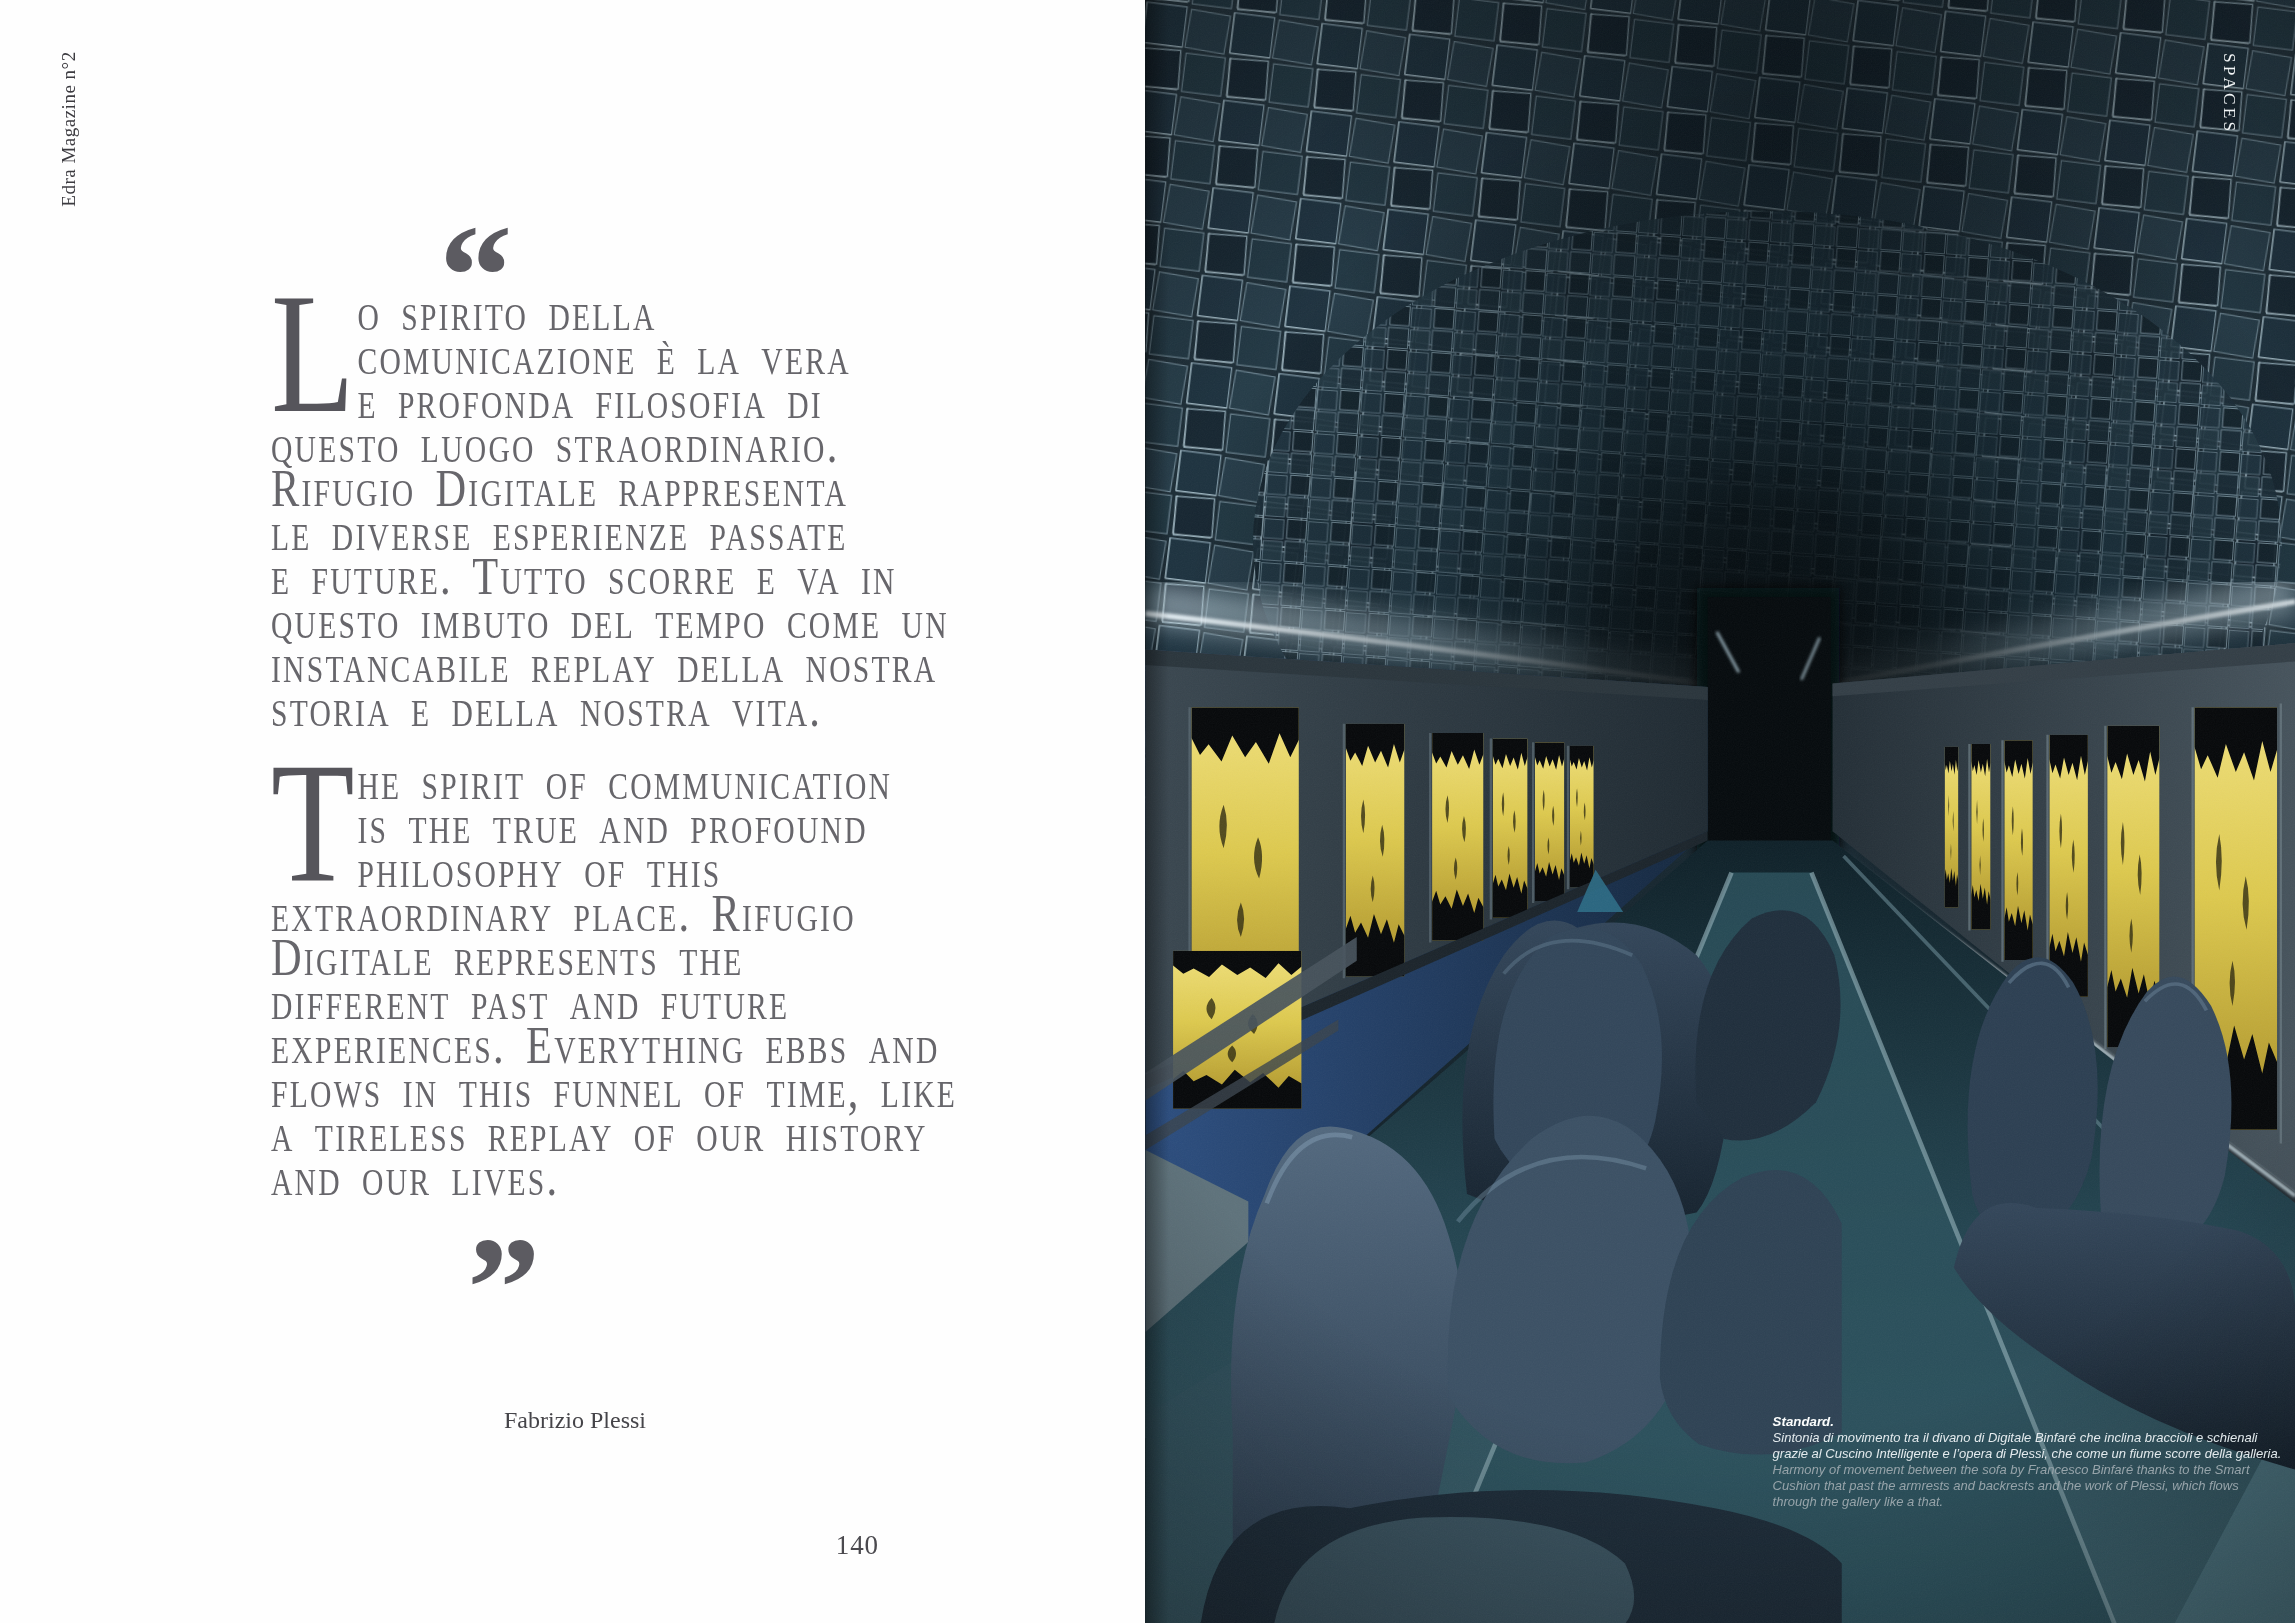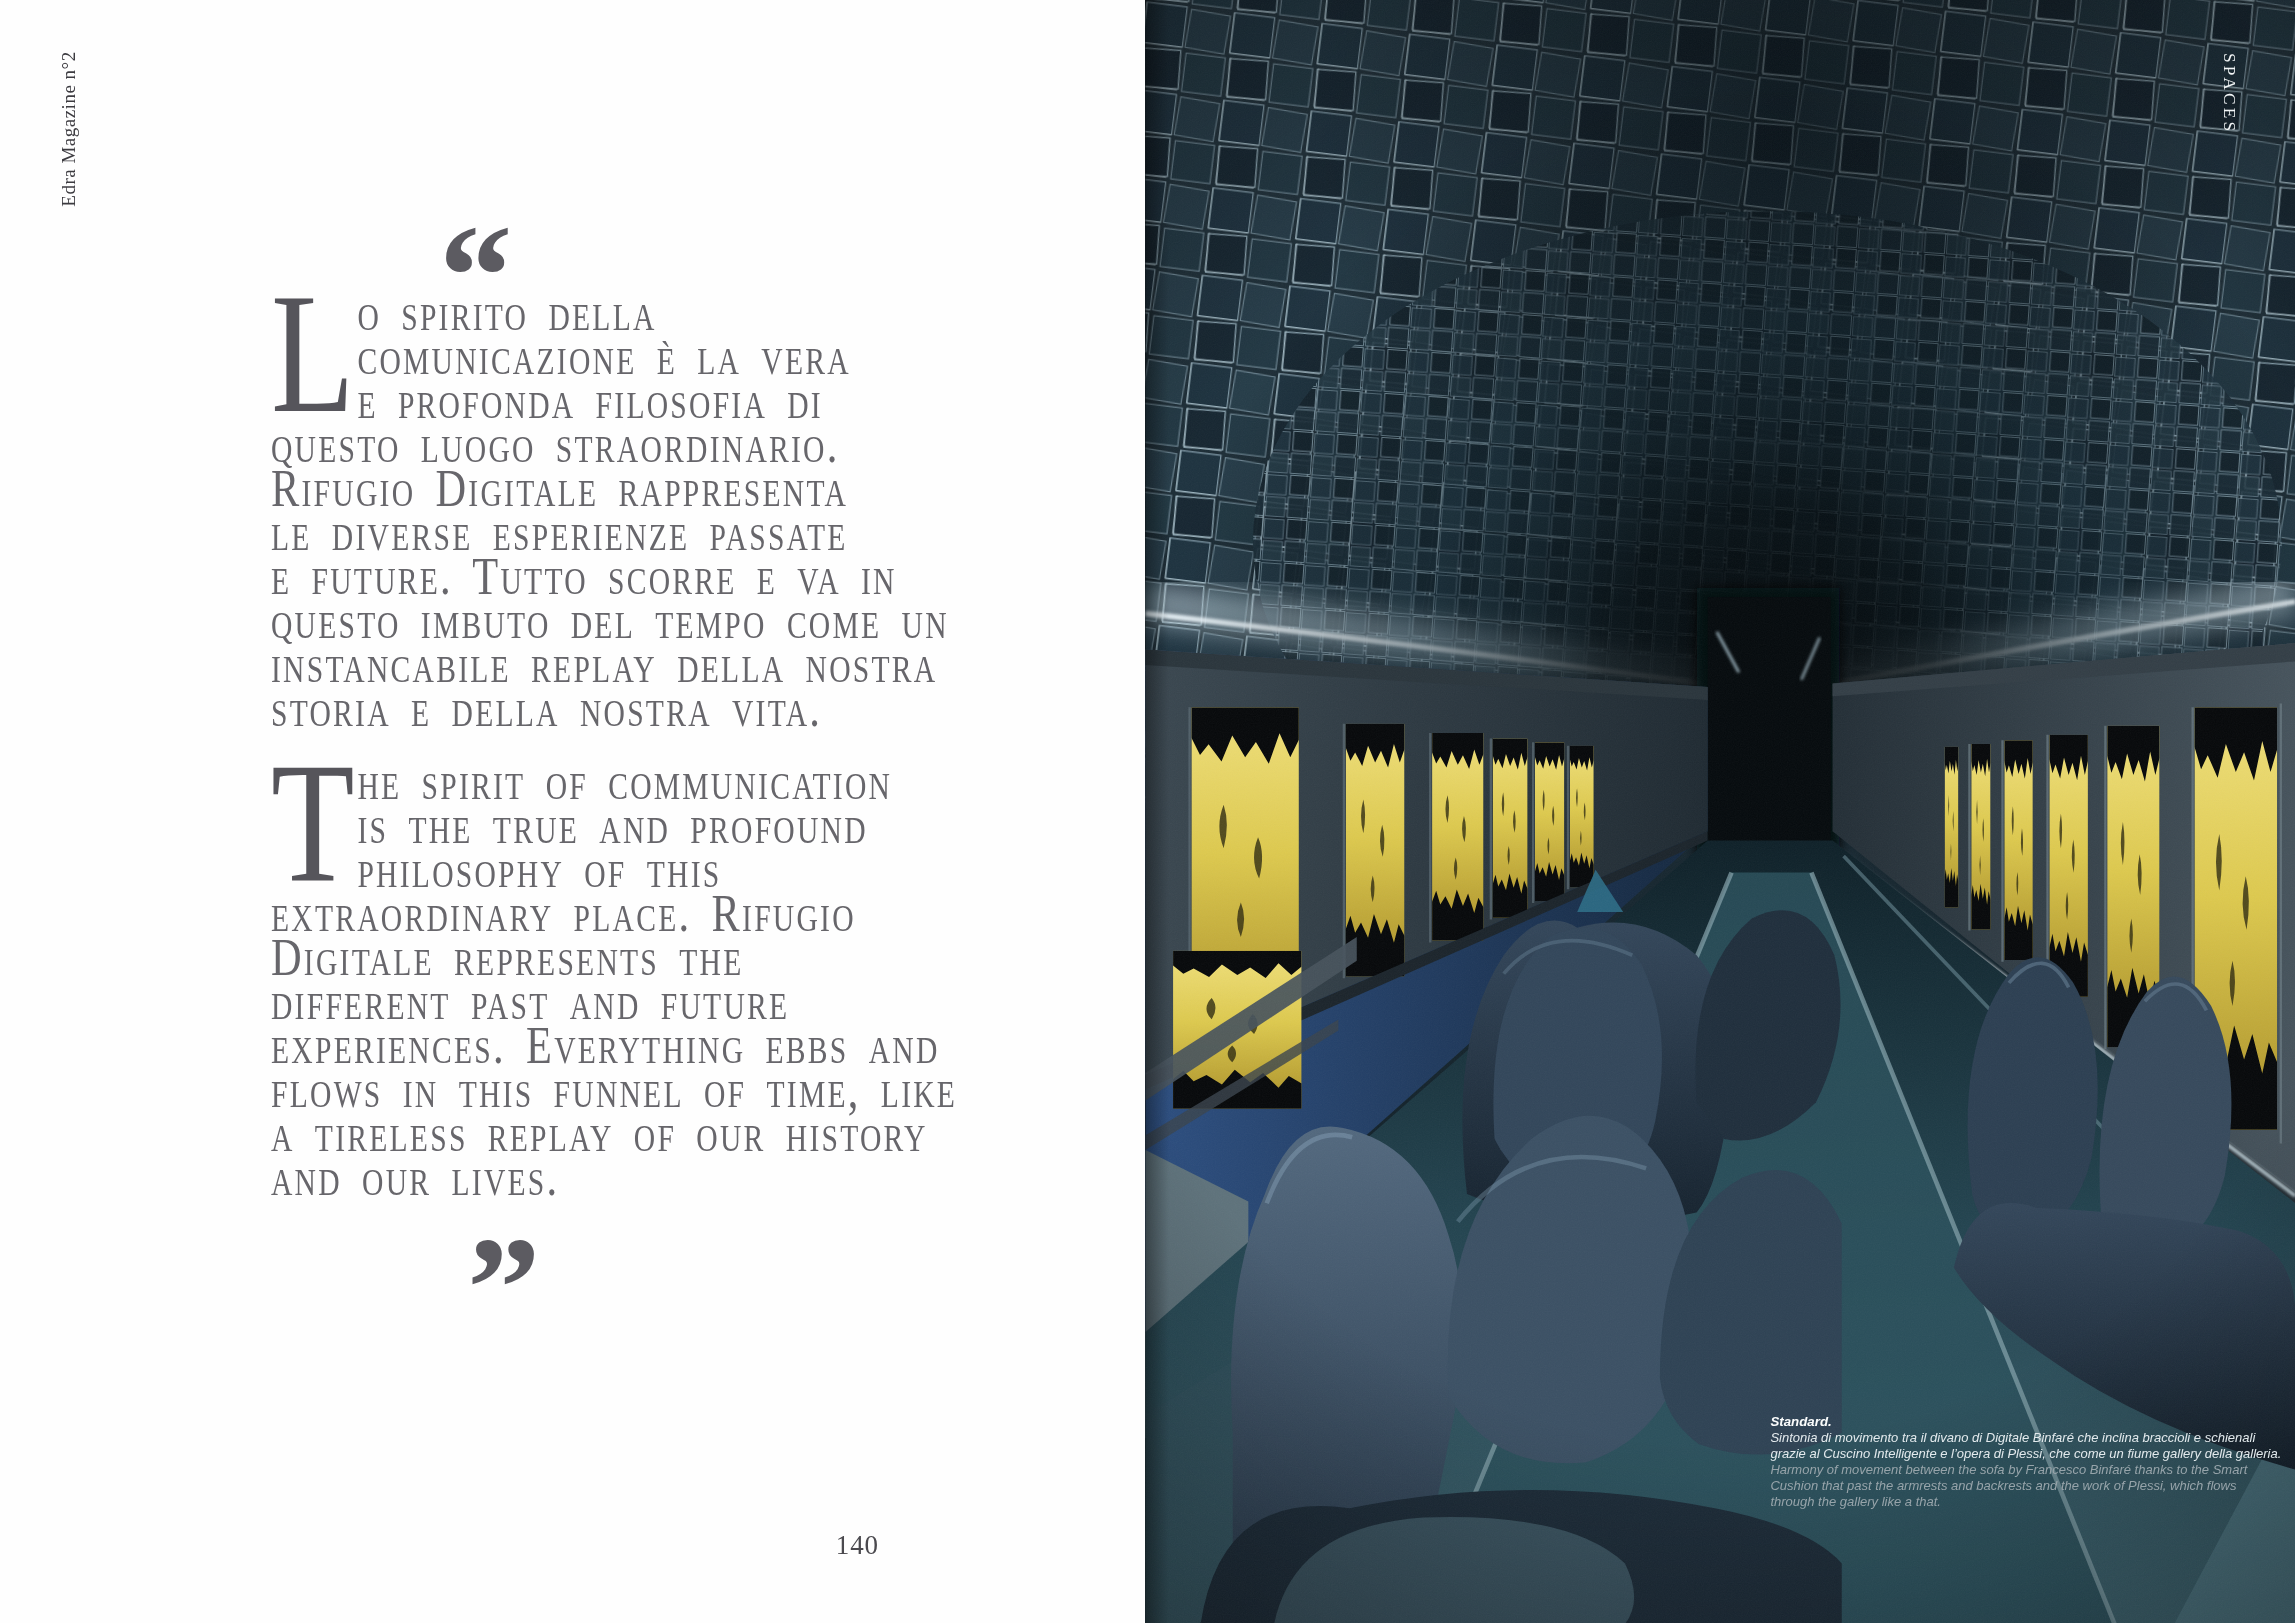--- a/index.html
+++ b/index.html
@@ -71,20 +71,21 @@
       <div class="ln">Digitale represents the</div>
       <div class="ln">different past and future</div>
       <div class="ln">experiences. Everything ebbs and</div>
       <div class="ln">flows in this funnel of time, like</div>
       <div class="ln">a tireless replay of our history</div>
       <div class="ln">and our lives.</div>
     </div>
 
     <div class="bigquote q-close">”</div>
 
+    <div class="author">Fabrizio Plessi</div>
     <div class="pagenum">140</div>
   </div>
 
   <div class="photo">
     <svg width="1151" height="1624" viewBox="0 0 1252 1768">
       <defs>
         <linearGradient id="vaultBase" x1="0" y1="0" x2="0" y2="1">
           <stop offset="0" stop-color="#22333d"></stop>
             <stop offset=".55" stop-color="#16262f"></stop>
             <stop offset="1" stop-color="#0d1a21"></stop>
@@ -266,20 +267,20 @@
       <rect x="0" y="0" width="1252" height="1768" filter="url(#grain)" opacity="0.05"></rect>
     </svg>
 
     <div class="gutter"></div>
 
     <div class="spaces">SPACES</div>
 
     <div class="caption">
       <div class="cap-title">Standard.</div>
       <div class="cap-it">Sintonia di movimento tra il divano di Digitale Binfaré che inclina braccioli e schienali</div>
-      <div class="cap-it">grazie al Cuscino Intelligente e l’opera di Plessi, che come un fiume gallery della galleria.</div>
+      <div class="cap-it">grazie al Cuscino Intelligente e l’opera di Plessi, che come un fiume scorre della galleria.</div>
       <div class="cap-en">Harmony of movement between the sofa by Francesco Binfaré thanks to the Smart</div>
       <div class="cap-en">Cushion that past the armrests and backrests and the work of Plessi, which flows</div>
       <div class="cap-en">through the gallery like a that.</div>
     </div>
   </div>
 </div>
 
 
 </body></html>

